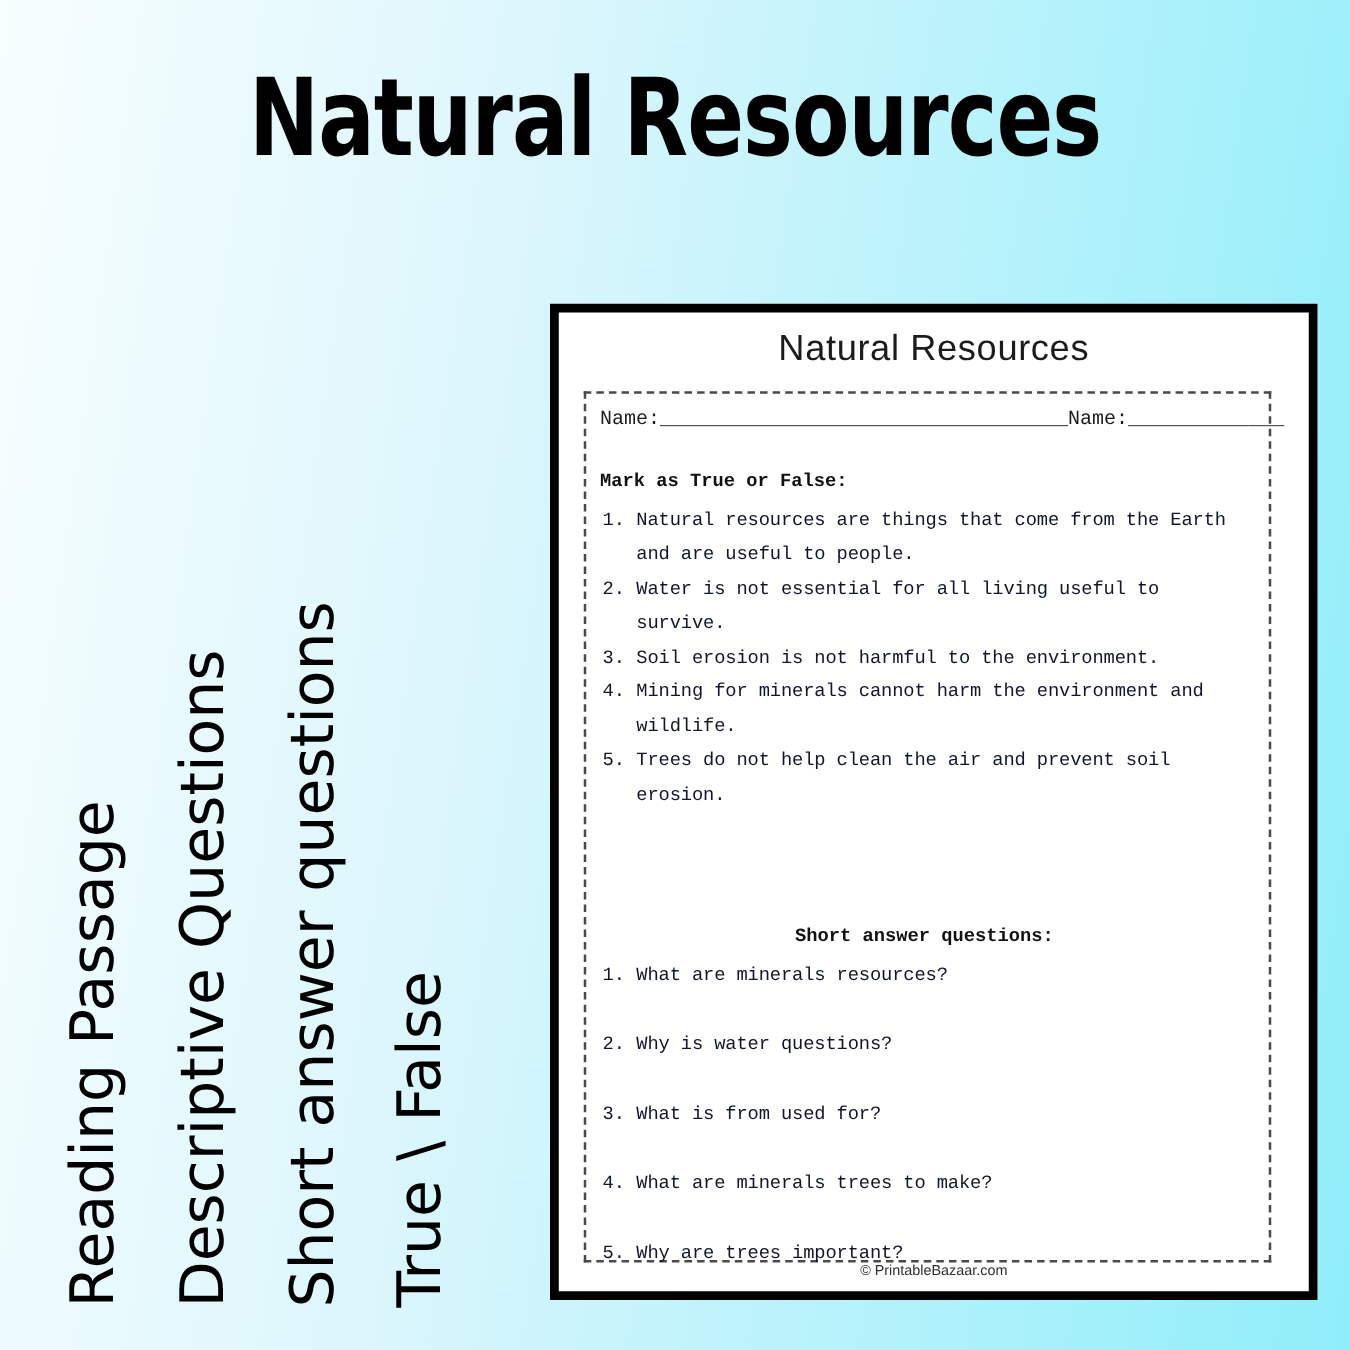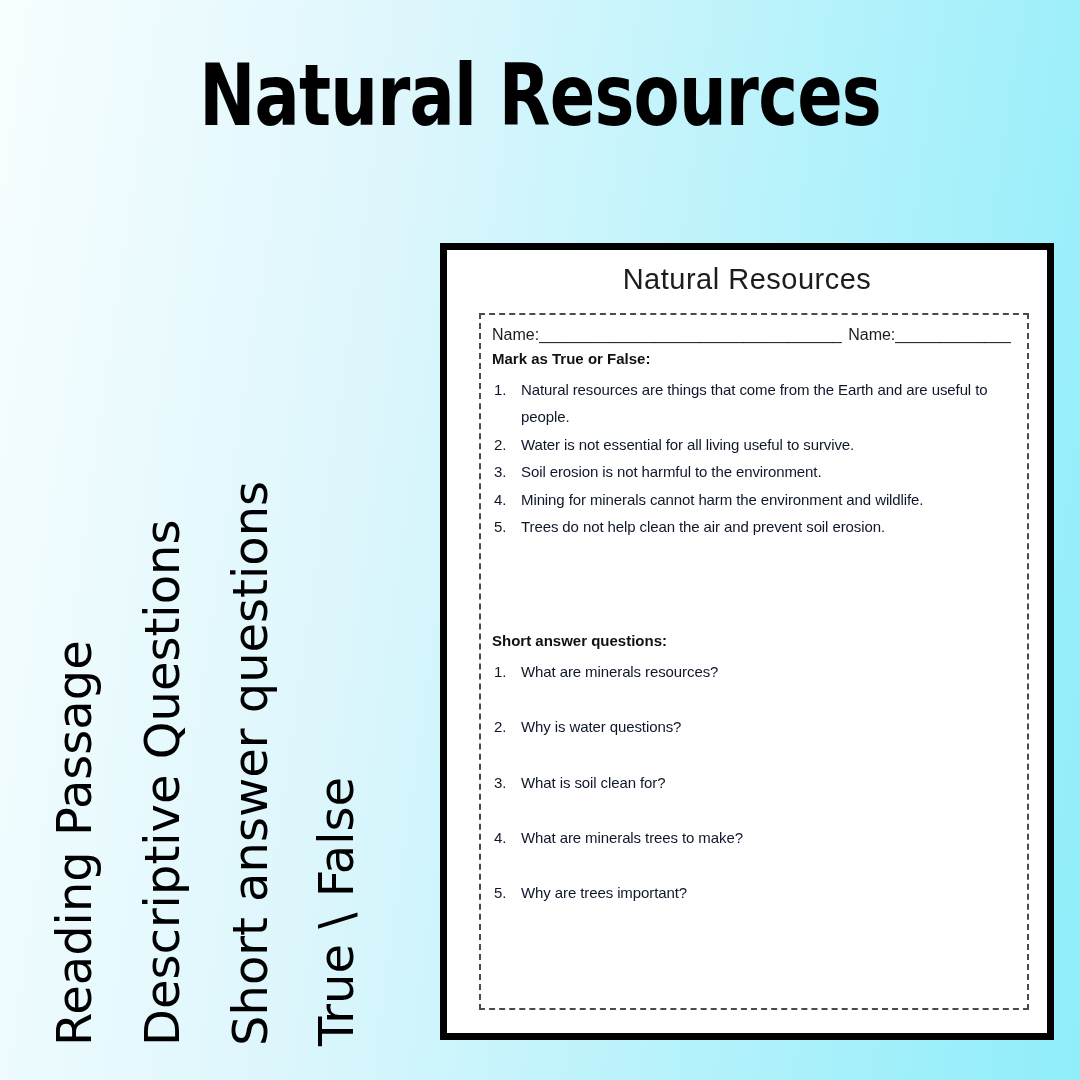--- a/index.html
+++ b/index.html
@@ -67,44 +67,45 @@
   }
   .ws-title {
     margin-top: 13px;
     text-align: center;
     font-size: 29px;
     letter-spacing: 0.5px;
     color: #1c1c1c;
   }
   .dash-box {
     position: absolute;
-    left: 32px;
+    left: 20px;
     top: 63px;
     width: 550px;
     height: 697px;
     box-sizing: border-box;
     border: 2px dashed #4a4a4a;
     padding: 11px 16px 0 11px;
     color: #222;
+    font-family: Liberation Mono, monospace;
   }
   .name-row {
     display: flex;
     justify-content: space-between;
     font-size: 16px;
     white-space: nowrap;
     color: #1c1c1c;
   }
   .underline-chars { letter-spacing: 0; }
   .section-heading {
     font-size: 15px;
     font-weight: bold;
     color: #111;
   }
-  .tf-heading { margin-top: 6px; }
-  .sa-heading { margin-top: 91px; }
+  .tf-heading { margin-top: 33px; }
+  .sa-heading { margin-top: 91px; text-align: center; }
   ol.q-list {
     list-style: none;
     margin: 9px 0 0 0;
     padding: 0;
     counter-reset: qnum;
   }
   ol.q-list li {
     counter-increment: qnum;
     position: relative;
     padding-left: 29px;
@@ -158,19 +159,20 @@
       <li>Water is not essential for all living useful to survive.</li>
       <li>Soil erosion is not harmful to the environment.</li>
       <li>Mining for minerals cannot harm the environment and wildlife.</li>
       <li>Trees do not help clean the air and prevent soil erosion.</li>
     </ol>
 
     <div class="section-heading sa-heading">Short answer questions:</div>
     <ol class="q-list sa-list">
       <li>What are minerals resources?</li>
       <li>Why is water questions?</li>
-      <li>What is soil clean for?</li>
+      <li>What is from used for?</li>
       <li>What are minerals trees to make?</li>
       <li>Why are trees important?</li>
     </ol>
   </div>
 
+  <div class="ws-footer">© PrintableBazaar.com</div>
 </div>
 
 </body></html>

